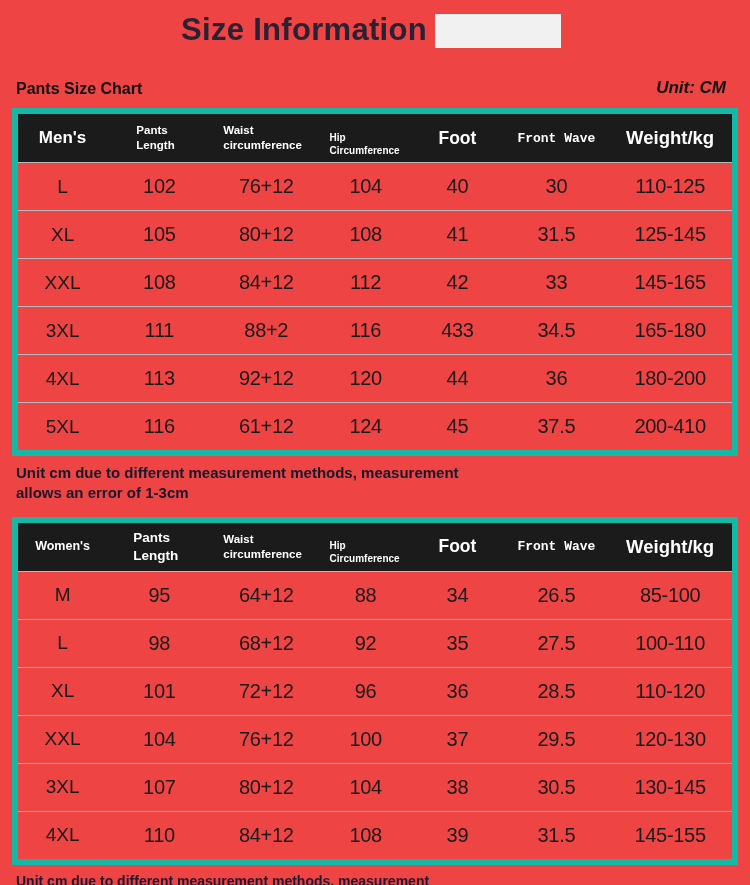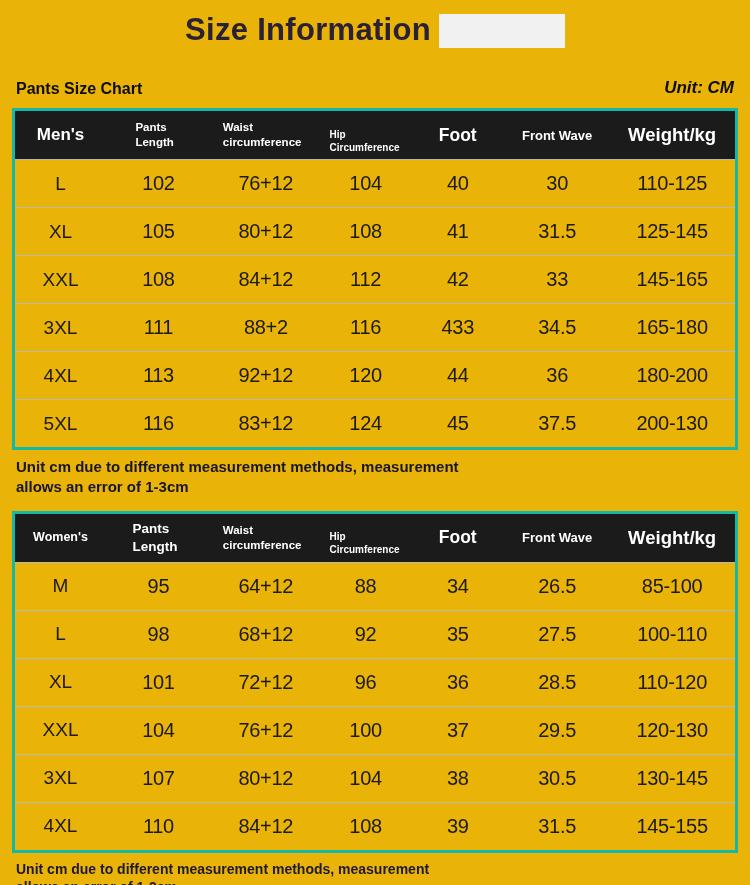--- a/index.html
+++ b/index.html
@@ -6,22 +6,22 @@
     margin: 0;
     padding: 0;
     background: #ffffff;
     font-family: "Liberation Sans", sans-serif;
     color: #111111;
   }
   .page {
     width: 750px;
     height: 885px;
     box-sizing: border-box;
-    padding: 6px 12px 0 12px;
-    background: #eab308;
+    padding: 6px 20px 0 12px;
+    background: #ef4444;
     overflow: hidden;
   }
   
   .title-row {
     display: flex;
     justify-content: center;
     align-items: center;
     margin-top: 2px;
     height: 44px;
   }
@@ -55,21 +55,21 @@
     font-size: 17px;
     font-weight: bold;
     color: #0d0d0d;
     font-style: italic;
   }
   
   table.size-table {
     width: 726px;
     border-collapse: collapse;
     table-layout: fixed;
-    border: 3px solid #14b8a6;
+    border: 6px solid #14b8a6;
   }
   table.size-table col:nth-child(1) { width: 12.8%; }
   table.size-table col:nth-child(2) { width: 14.5%; }
   table.size-table col:nth-child(3) { width: 15.2%; }
   table.size-table col:nth-child(4) { width: 12.4%; }
   table.size-table col:nth-child(5) { width: 13.1%; }
   table.size-table col:nth-child(6) { width: 14.4%; }
   table.size-table col:nth-child(7) { width: 17.6%; }
   table.size-table thead th {
     background: #1b1b1b;
@@ -86,21 +86,21 @@
     line-height: 1.3;
   }
   .th-group  { font-size: 17px; }
   .th-pants  { font-size: 11.5px; }
   .th-pants .wrap { width: 46px; }
   .th-waist  { font-size: 11.5px; }
   .th-waist .wrap { width: 86px; }
   .th-hip    { font-size: 10px; }
   .th-hip .wrap { width: 72px; margin-top: 11px; }
   .th-foot   { font-size: 17.5px; }
-  .th-wave   { font-size: 13px; }
+  .th-wave   { font-size: 13px; font-family: Liberation Mono, monospace; }
   .th-weight { font-size: 18.5px; }
   
   table.women .th-group { font-size: 12.5px; margin-left: 16px; }
   table.women .th-pants { font-size: 13.5px; }
   table.women .th-pants .wrap { width: 52px; }
   table.size-table tbody td {
     height: 47px;
     text-align: center;
     vertical-align: middle;
     font-size: 20px;
@@ -207,25 +207,25 @@
           <td>113</td>
           <td>92+12</td>
           <td>120</td>
           <td>44</td>
           <td>36</td>
           <td>180-200</td>
         </tr>
         <tr>
           <td>5XL</td>
           <td>116</td>
-          <td>83+12</td>
+          <td>61+12</td>
           <td>124</td>
           <td>45</td>
           <td>37.5</td>
-          <td>200-130</td>
+          <td>200-410</td>
         </tr>
       </tbody>
   </table>
 
   <div class="note">Unit cm due to different measurement methods, measurement allows an error of 1-3cm</div>
 
   <div class="table-gap"></div>
 
   <table class="size-table women">
     <colgroup>

